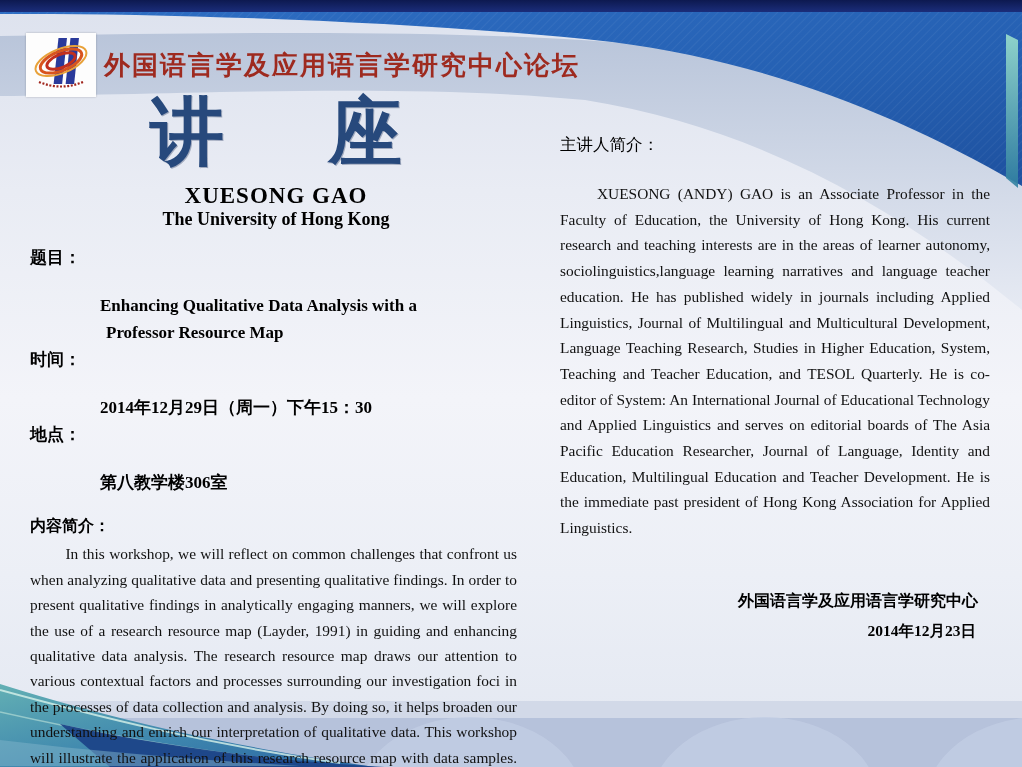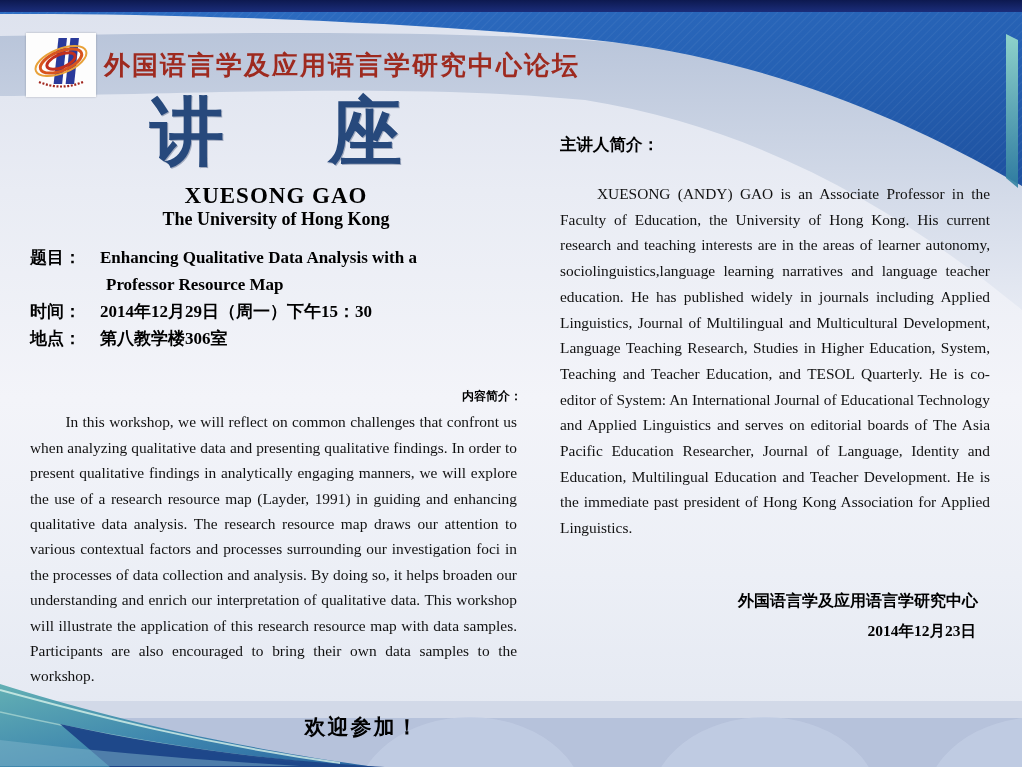--- a/index.html
+++ b/index.html
@@ -20,27 +20,27 @@
   }
   .left-col{position:absolute;left:30px;top:92px;width:492px;z-index:2;}
   .lecture-title{display:flex;justify-content:center;gap:104px;
     font-size:74px;font-weight:900;color:#27497c;line-height:1.1;
     text-shadow:1px 1px 0 rgba(30,50,90,.35);}
   .speaker-name{margin-top:10px;text-align:center;font-weight:bold;font-size:23px;letter-spacing:1px;color:#000;}
   .speaker-affil{text-align:center;font-weight:bold;font-size:18px;color:#000;}
   .info{margin-top:14px;font-weight:bold;font-size:17px;color:#000;}
   .info-row{display:flex;line-height:27px;}
   .info-label{flex:0 0 70px;font-family:Liberation Serif, serif;}
-  .info-value{flex:1;}
-  .abstract-label{margin-top:36px;font-weight:bold;font-size:12px;color:#000;text-align:right;}
+  .info-value{flex:1;margin-top:48px;}
+  .abstract-label{margin-top:20px;font-weight:bold;font-size:16px;color:#000;}
   .abstract-text{margin-top:4px;width:487px;font-size:15.4px;line-height:25.4px;
     text-align:justify;text-indent:2.3em;color:#111;}
   .welcome{margin-top:24px;margin-left:172px;font-weight:bold;font-size:21px;letter-spacing:2px;color:#000;text-align:center;}
   .right-col{position:absolute;left:560px;top:134px;width:430px;z-index:2;}
-  .bio-label{font-weight:bold;font-size:16.5px;color:#000;}
+  .bio-label{font-weight:normal;font-size:16.5px;color:#000;}
   .bio-text{margin-top:25px;font-size:15.4px;line-height:25.7px;text-align:justify;text-indent:2.4em;color:#111;}
   .org-line{margin-top:50px;text-align:right;padding-right:12px;font-weight:bold;font-size:16px;color:#000;}
   .date-line{margin-top:9px;text-align:right;padding-right:14px;font-weight:bold;font-size:15.5px;color:#000;}
 </style>
 </head>
 <body>
 
 <div class="slide">
 
   <svg class="decor" width="1022" height="767" viewBox="0 0 1022 767">

